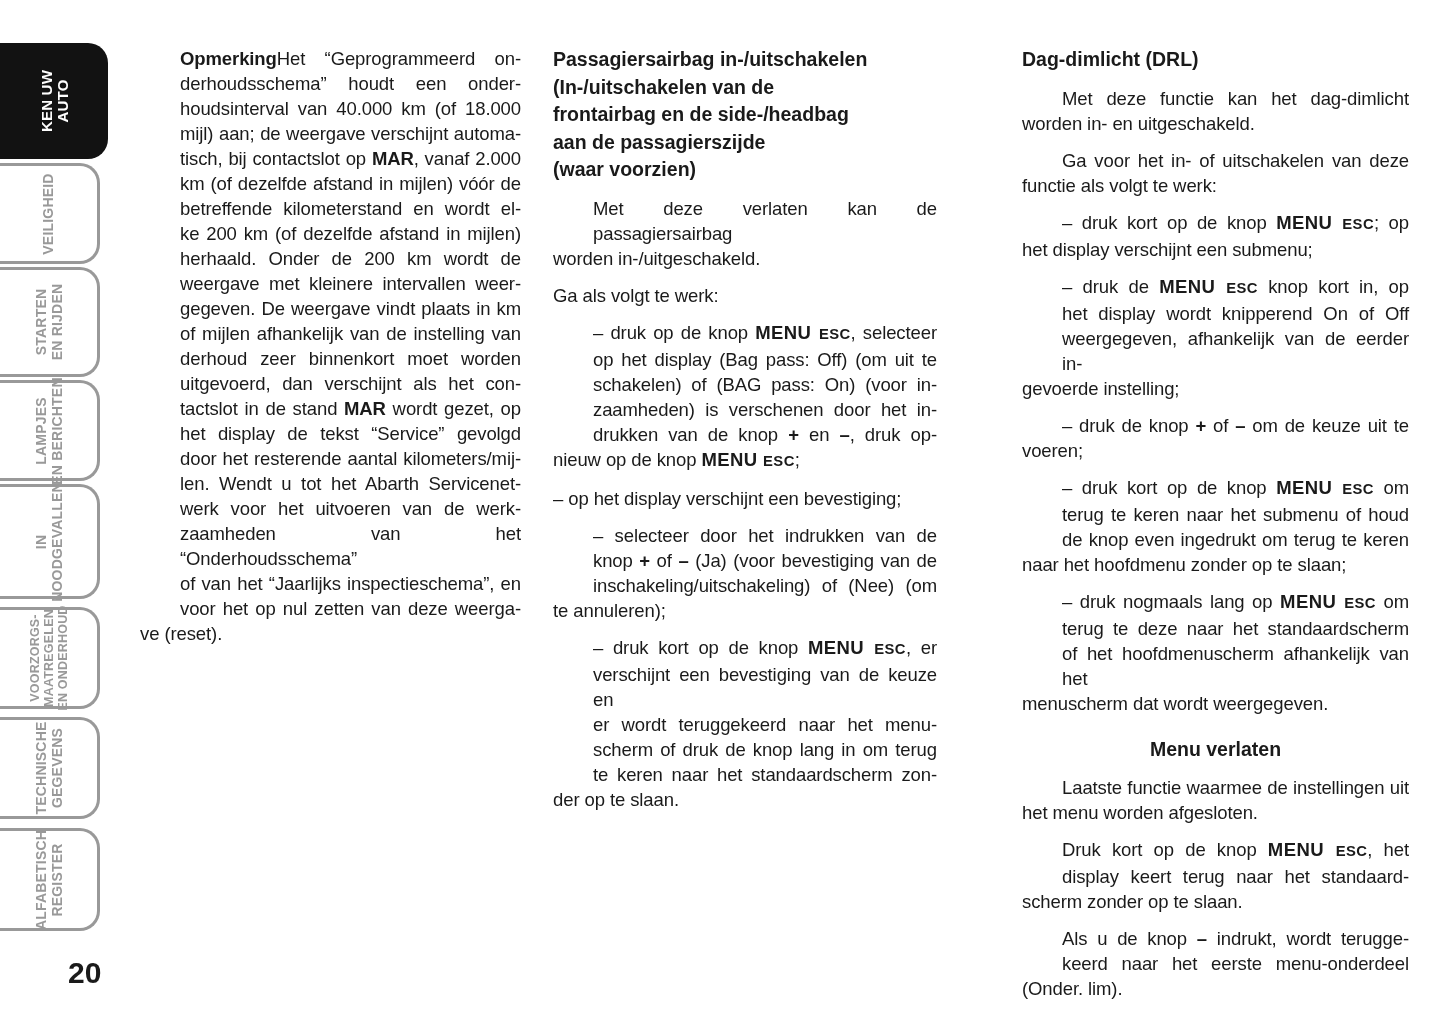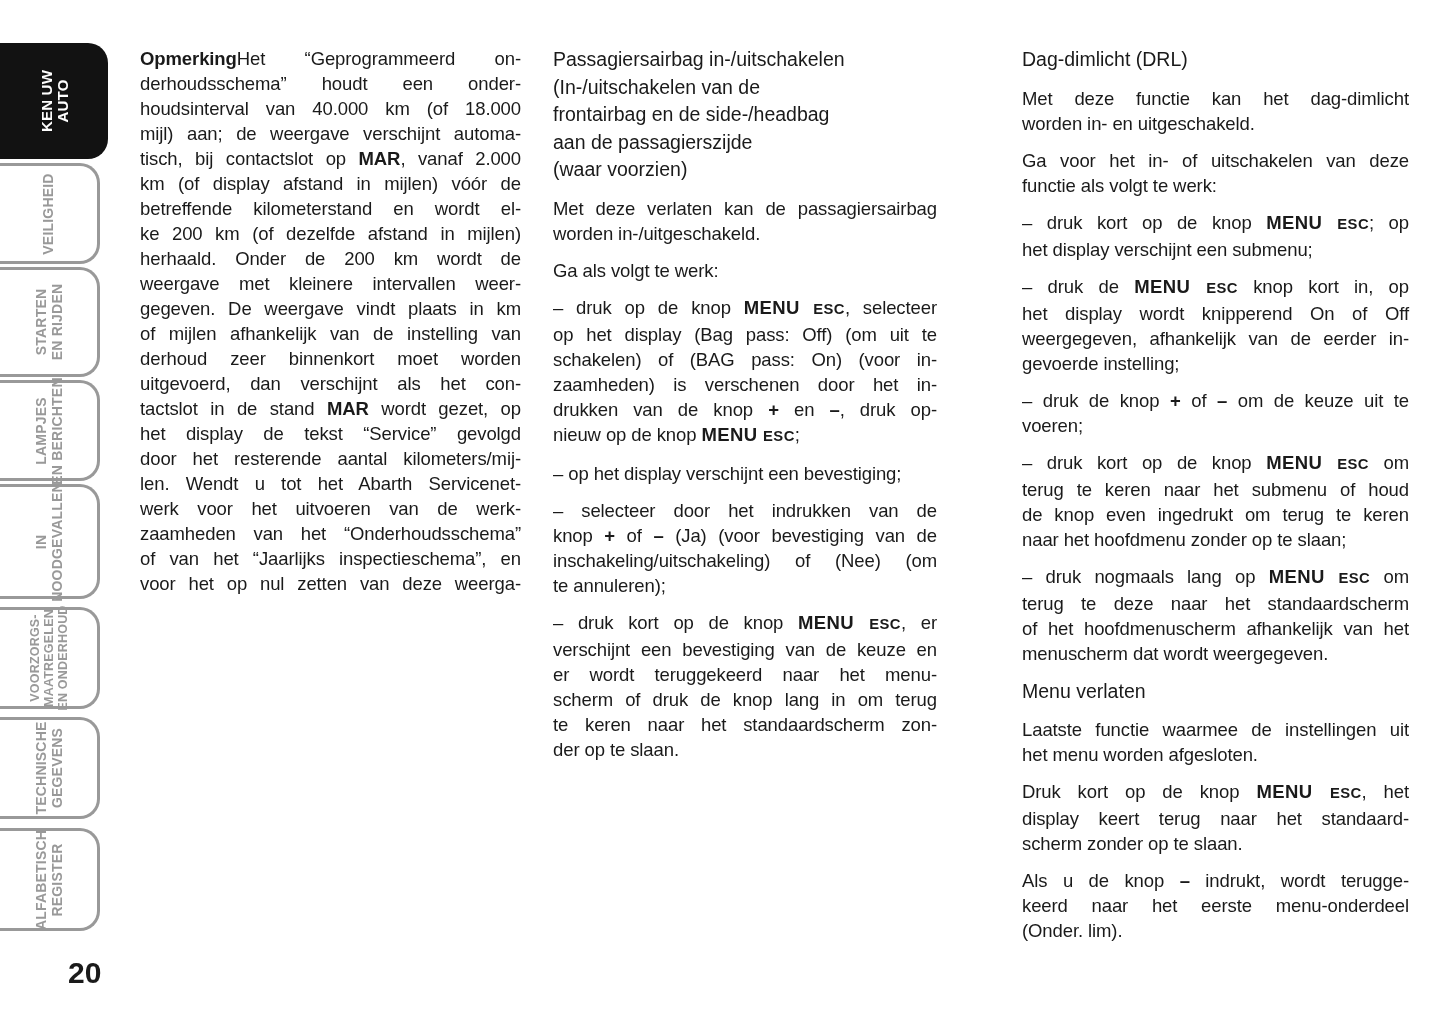--- a/index.html
+++ b/index.html
@@ -26,23 +26,23 @@
        color:#999999;letter-spacing:.2px;white-space:nowrap;}
   .rot.three{font-size:12.5px;line-height:14px;}
   .tab.active .rot{color:#ffffff;font-size:15px;}
 
   
   .col{position:absolute;top:46px;font-size:18.5px;line-height:25px;letter-spacing:-0.1px;}
   .col-1{left:140px;width:381px;}
   .col-2{left:553px;width:384px;}
   .col-3{left:1022px;width:387px;}
   .para{margin:0 0 12px 0;}
-  .heading{font-weight:400;font-size:19.5px;line-height:27.5px;margin:0 0 12px 0;letter-spacing:0;}
-  .heading.mt{margin-top:12px;}
-  .ln.j{text-align:justify;text-align-last:justify;}
+  .heading{font-weight:700;font-size:19.5px;line-height:27.5px;margin:0 0 12px 0;letter-spacing:0;}
+  .heading.mt{margin-top:20px;text-align:center;}
+  .ln.j{text-align:justify;text-align-last:justify;margin-left:40px;}
   .s-b{font-weight:700;}
   .s-menu{font-weight:700;letter-spacing:.4px;}
   .s-esc{font-weight:700;font-size:.8em;letter-spacing:.4px;}
 
   
   .page-num{position:absolute;left:68px;top:944px;font-size:30px;font-weight:700;color:#1a1a1a;margin-top:12px;}
 </style>
 </head>
 <body>
 
@@ -98,37 +98,38 @@
       </div>
     </nav>
 
   <div class="col col-1">
       <div class="para">
         <div class="ln j"><span class="s-b">Opmerking</span><span>Het “Geprogrammeerd on-</span></div>
         <div class="ln j"><span>derhoudsschema” houdt een onder-</span></div>
         <div class="ln j"><span>houdsinterval van 40.000 km (of 18.000</span></div>
         <div class="ln j"><span>mijl) aan; de weergave verschijnt automa-</span></div>
         <div class="ln j"><span>tisch, bij contactslot op </span><span class="s-b">MAR</span><span>, vanaf 2.000</span></div>
-        <div class="ln j"><span>km (of display afstand in mijlen) vóór de</span></div>
+        <div class="ln j"><span>km (of dezelfde afstand in mijlen) vóór de</span></div>
         <div class="ln j"><span>betreffende kilometerstand en wordt el-</span></div>
         <div class="ln j"><span>ke 200 km (of dezelfde afstand in mijlen)</span></div>
         <div class="ln j"><span>herhaald. Onder de 200 km wordt de</span></div>
         <div class="ln j"><span>weergave met kleinere intervallen weer-</span></div>
         <div class="ln j"><span>gegeven. De weergave vindt plaats in km</span></div>
         <div class="ln j"><span>of mijlen afhankelijk van de instelling van</span></div>
         <div class="ln j"><span>derhoud zeer binnenkort moet worden</span></div>
         <div class="ln j"><span>uitgevoerd, dan verschijnt als het con-</span></div>
         <div class="ln j"><span>tactslot in de stand </span><span class="s-b">MAR</span><span> wordt gezet, op</span></div>
         <div class="ln j"><span>het display de tekst “Service” gevolgd</span></div>
         <div class="ln j"><span>door het resterende aantal kilometers/mij-</span></div>
         <div class="ln j"><span>len. Wendt u tot het Abarth Servicenet-</span></div>
         <div class="ln j"><span>werk voor het uitvoeren van de werk-</span></div>
         <div class="ln j"><span>zaamheden van het “Onderhoudsschema”</span></div>
         <div class="ln j"><span>of van het “Jaarlijks inspectieschema”, en</span></div>
         <div class="ln j"><span>voor het op nul zetten van deze weerga-</span></div>
+        <div class="ln"><span>ve (reset).</span></div>
       </div>
     </div>
   <div class="col col-2">
       <div class="heading">
         <div class="ln"><span>Passagiersairbag in-/uitschakelen</span></div>
         <div class="ln"><span>(In-/uitschakelen van de</span></div>
         <div class="ln"><span>frontairbag en de side-/headbag</span></div>
         <div class="ln"><span>aan de passagierszijde</span></div>
         <div class="ln"><span>(waar voorzien)</span></div>
       </div>

